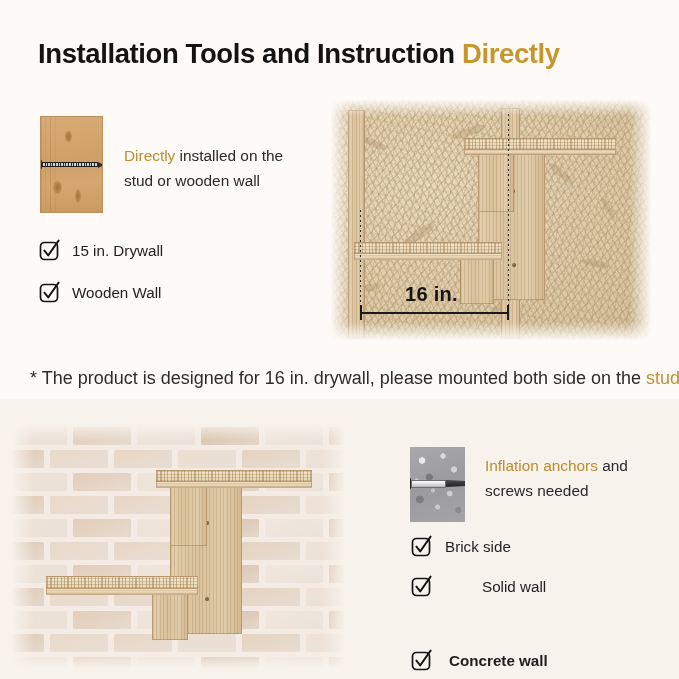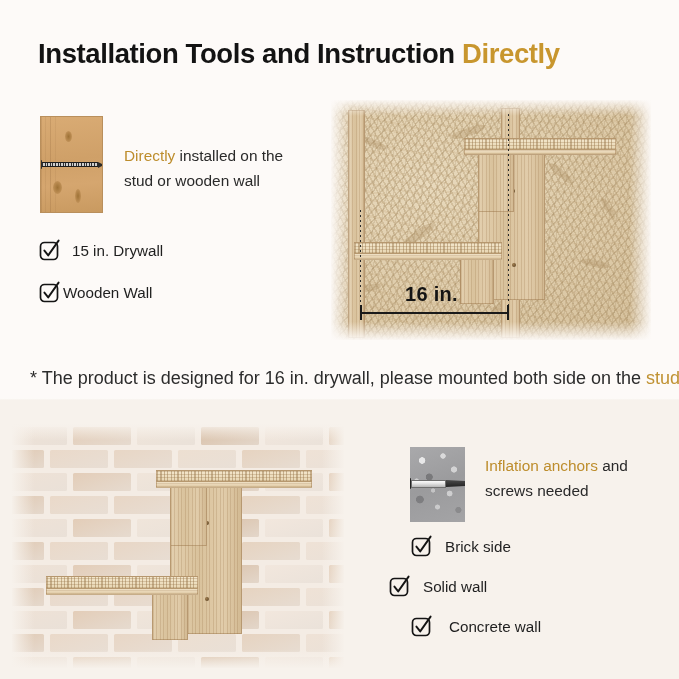--- a/index.html
+++ b/index.html
@@ -243,21 +243,21 @@
     <span class="check-label" style="margin-left:9px;">15 in. Drywall</span>
   </div>
 
   <div class="check-item" style="left:38px; top:280px;">
     <span class="check-box">
       <svg width="25" height="25" viewBox="0 0 25 25">
         <rect x="2.5" y="4.5" width="17" height="17" rx="4" ry="4" fill="none" stroke="#141414" stroke-width="1.7"></rect>
         <path d="M6.4 12.6 L10.2 17.4 L20.6 2.6" fill="none" stroke="#141414" stroke-width="1.9" stroke-linecap="round" stroke-linejoin="round"></path>
       </svg>
     </span>
-    <span class="check-label" style="">Wooden Wall</span>
+    <span class="check-label" style="margin-left:9px;">Wooden Wall</span>
   </div>
 
   <div class="photo" style="left:331px; top:100px; width:320px; height:240px; --fadecol:#fdfaf8;">
     <div class="osb-wall"></div>
 
     <div class="osb-chip" style="left:30px; top:40px;  width:26px; height:7px; transform:rotate(24deg);"></div>
     <div class="osb-chip" style="left:120px;top:28px;  width:34px; height:8px; transform:rotate(-18deg);"></div>
     <div class="osb-chip" style="left:215px;top:70px;  width:30px; height:7px; transform:rotate(40deg);"></div>
     <div class="osb-chip" style="left:70px; top:130px; width:36px; height:9px; transform:rotate(-35deg);"></div>
     <div class="osb-chip" style="left:250px;top:160px; width:28px; height:7px; transform:rotate(12deg);"></div>
@@ -433,31 +433,31 @@
   <div class="check-item" style="left:410px; top:534px;">
     <span class="check-box">
       <svg width="25" height="25" viewBox="0 0 25 25">
         <rect x="2.5" y="4.5" width="17" height="17" rx="4" ry="4" fill="none" stroke="#141414" stroke-width="1.7"></rect>
         <path d="M6.4 12.6 L10.2 17.4 L20.6 2.6" fill="none" stroke="#141414" stroke-width="1.9" stroke-linecap="round" stroke-linejoin="round"></path>
       </svg>
     </span>
     <span class="check-label" style="margin-left:10px;">Brick side</span>
   </div>
 
-  <div class="check-item" style="left:388px; top:574px;">
+  <div class="check-item" style="left:410px; top:574px;gap:37px;">
     <span class="check-box">
       <svg width="25" height="25" viewBox="0 0 25 25">
         <rect x="2.5" y="4.5" width="17" height="17" rx="4" ry="4" fill="none" stroke="#141414" stroke-width="1.7"></rect>
         <path d="M6.4 12.6 L10.2 17.4 L20.6 2.6" fill="none" stroke="#141414" stroke-width="1.9" stroke-linecap="round" stroke-linejoin="round"></path>
       </svg>
     </span>
     <span class="check-label" style="margin-left:10px;">Solid wall</span>
   </div>
 
-  <div class="check-item" style="left:410px; top:614px;">
+  <div class="check-item" style="left:410px; top:648px;font-weight:bold;">
     <span class="check-box">
       <svg width="25" height="25" viewBox="0 0 25 25">
         <rect x="2.5" y="4.5" width="17" height="17" rx="4" ry="4" fill="none" stroke="#141414" stroke-width="1.7"></rect>
         <path d="M6.4 12.6 L10.2 17.4 L20.6 2.6" fill="none" stroke="#141414" stroke-width="1.9" stroke-linecap="round" stroke-linejoin="round"></path>
       </svg>
     </span>
     <span class="check-label" style="margin-left:14px;">Concrete wall</span>
   </div>
 
 </div>

